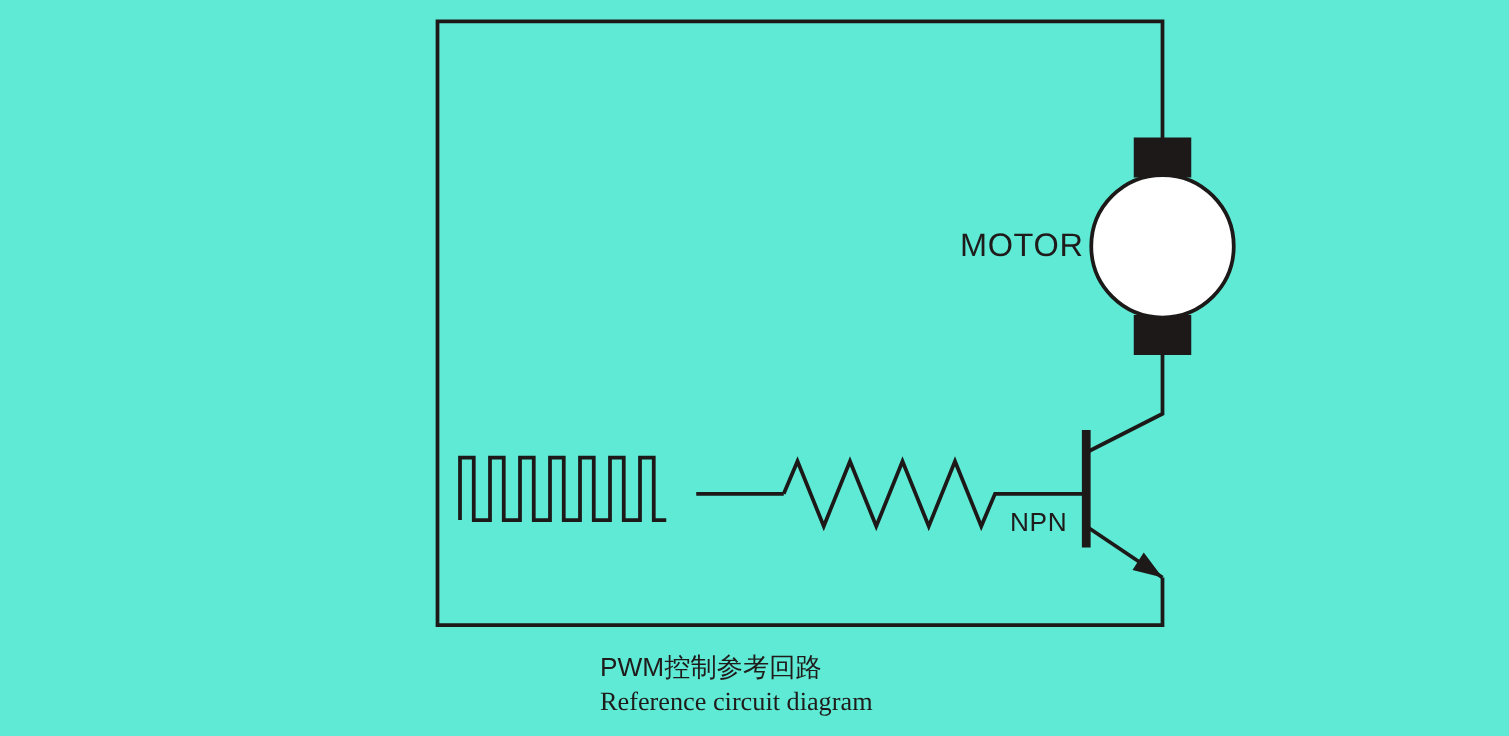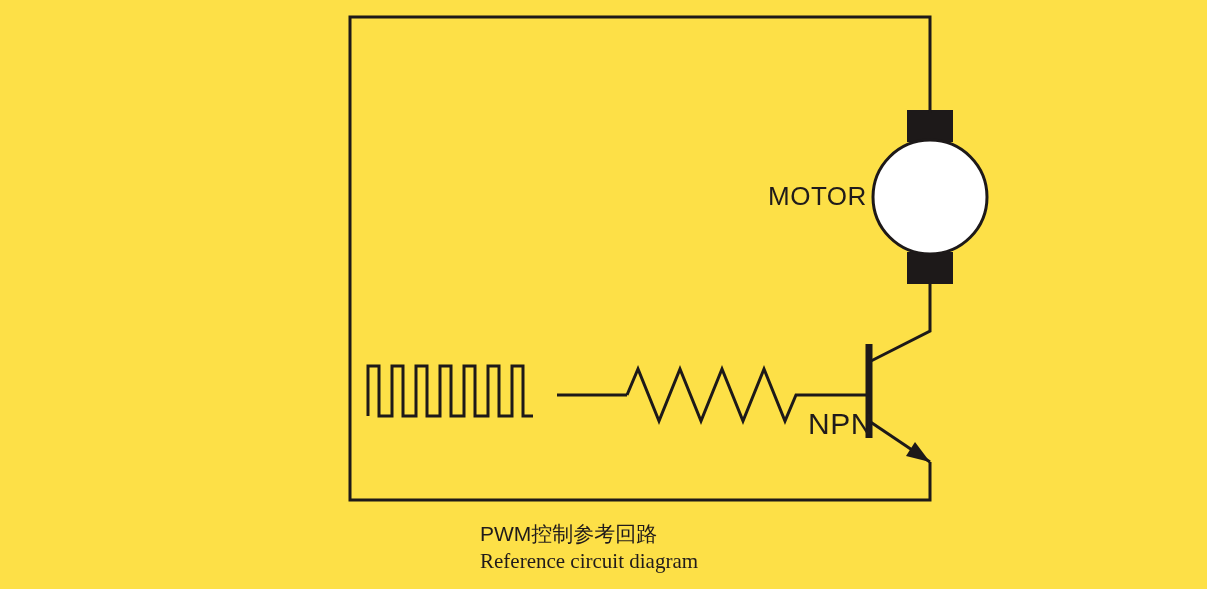--- a/index.html
+++ b/index.html
@@ -4,21 +4,21 @@
 <style>
   html, body {
     margin: 0;
     padding: 0;
     background: #ffffff;
   }
   .stage {
     position: relative;
     width: 1207px;
     height: 589px;
-    background: #fde047;
+    background: #5eead4;
     font-family: "Liberation Sans", sans-serif;
     color: #201b1b;
     overflow: hidden;
   }
   .stage svg {
     position: absolute;
     left: 0;
     top: 0;
   }
   .label {
@@ -28,21 +28,21 @@
   }
   .label-motor {
     left: 768px;
     top: 181px;
     font-size: 26px;
     letter-spacing: 0.5px;
   }
   .label-npn {
     left: 808px;
     top: 407px;
-    font-size: 30px;
+    font-size: 21px;
     letter-spacing: 0.5px;
   }
   .caption-zh {
     left: 480px;
     top: 520px;
     font-size: 21px;
   }
   .caption-en {
     left: 480px;
     top: 549px;

